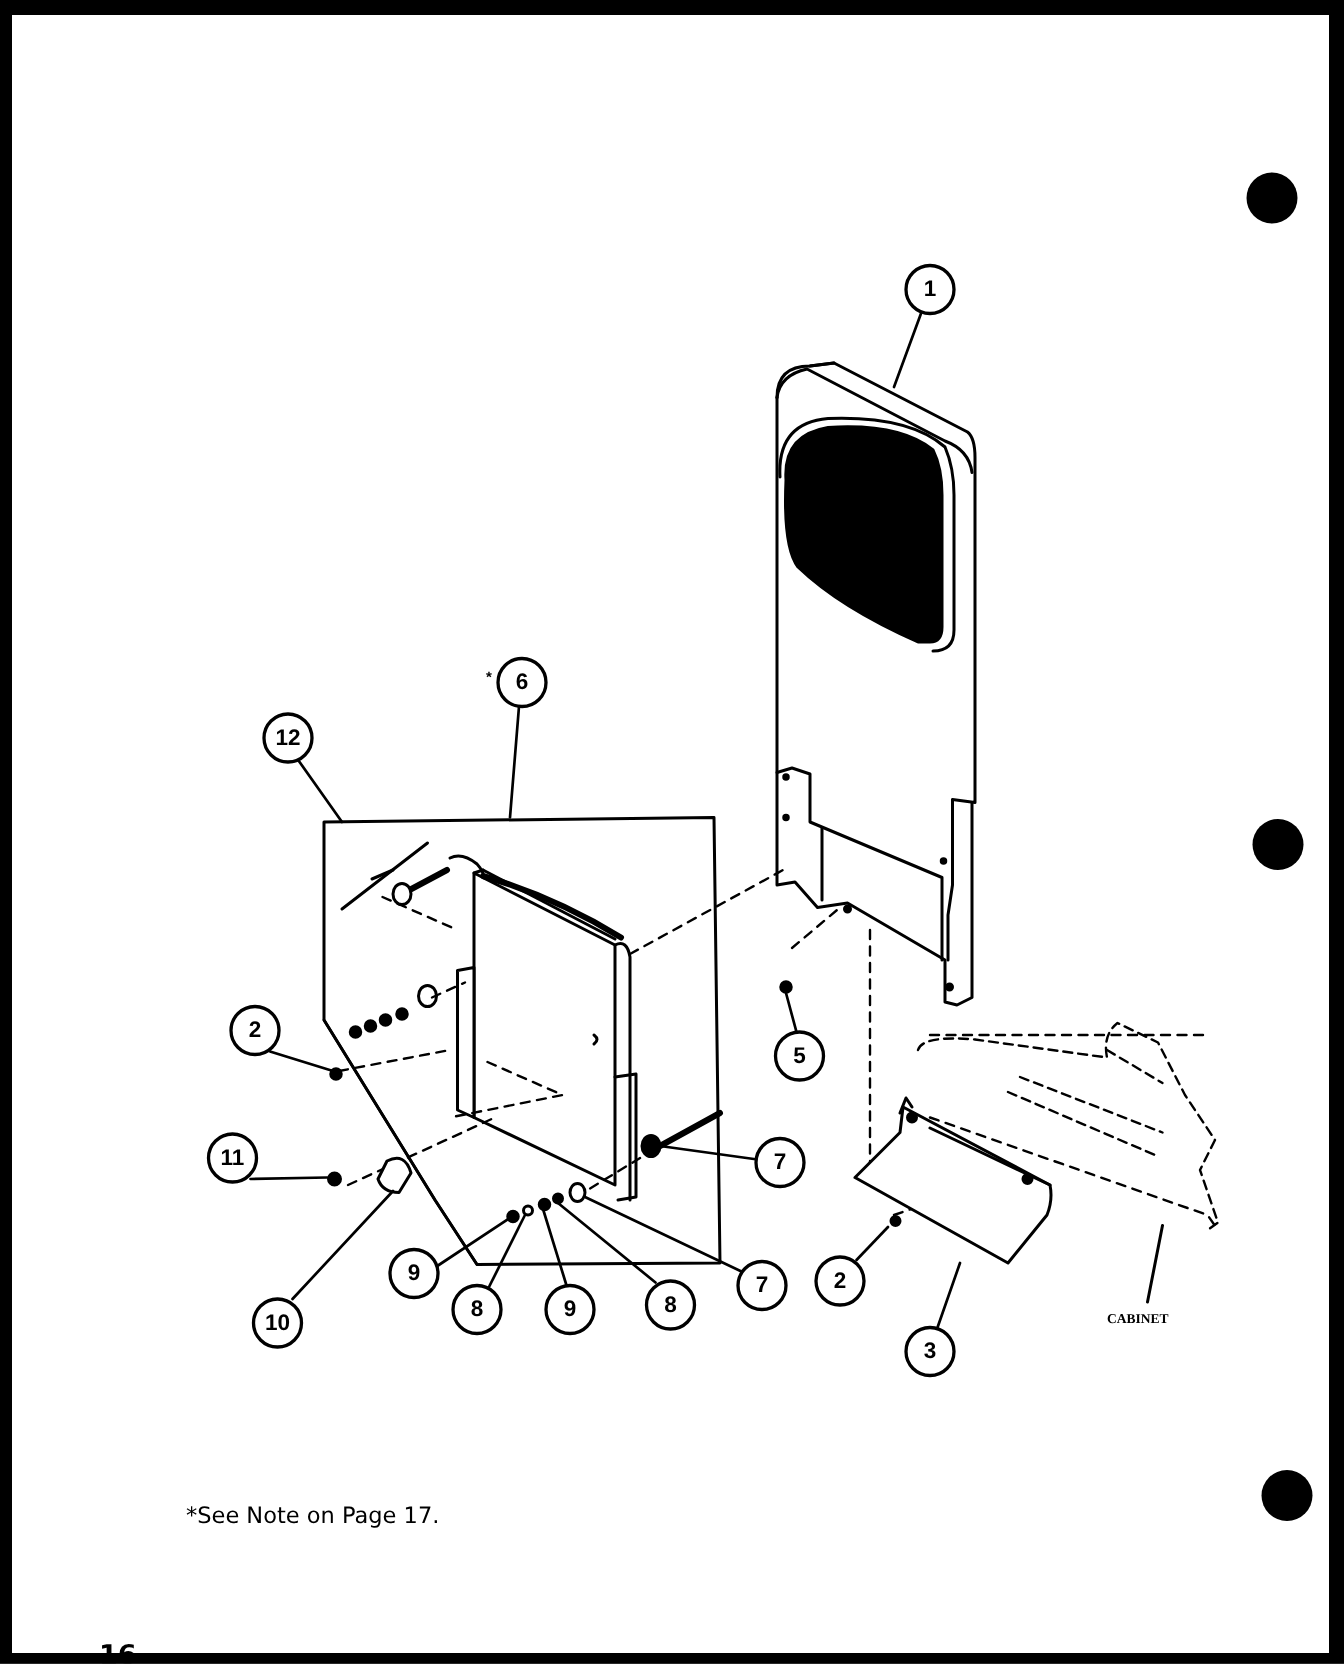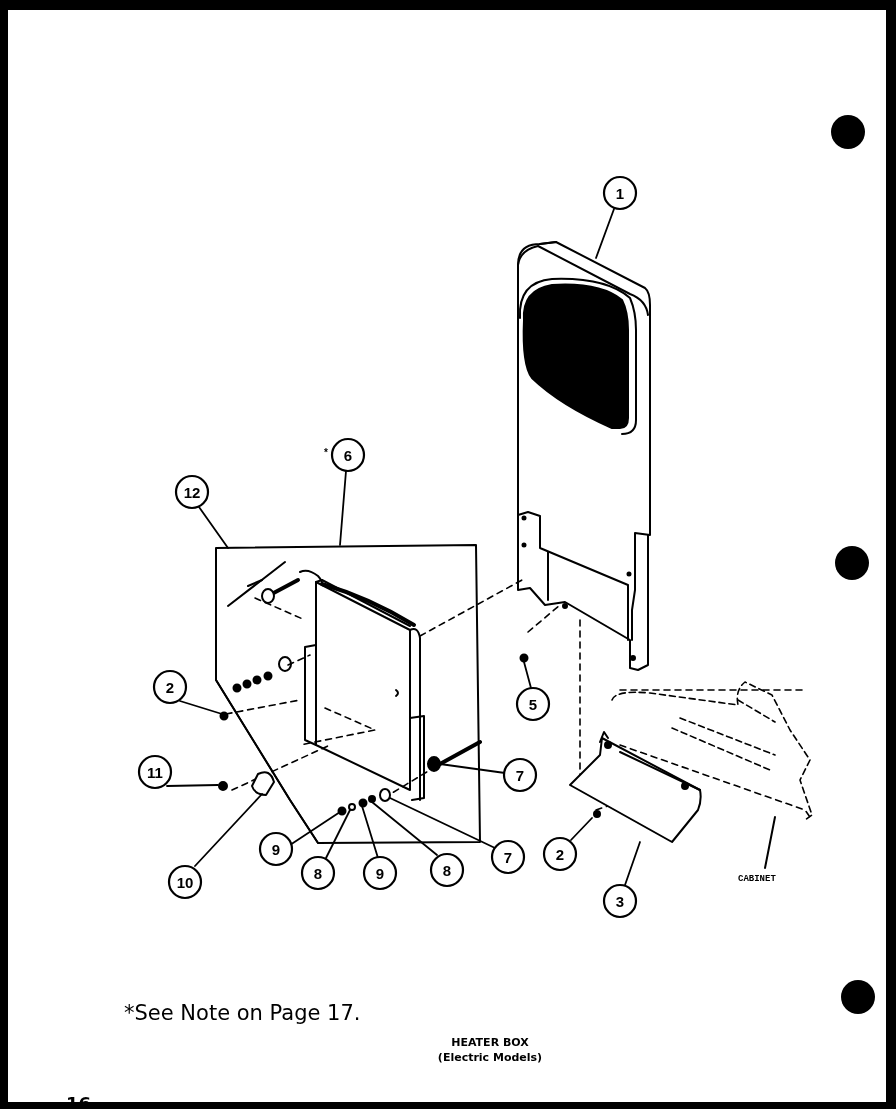--- a/index.html
+++ b/index.html
@@ -20,33 +20,33 @@
     .callout-text {
       font-family: "Liberation Sans", sans-serif;
       font-weight: bold;
       font-size: 15px;
       fill: #000;
       text-anchor: middle;
       dominant-baseline: central;
     }
     .note {
       position: absolute; left: 124px; top: 1001px;
-      font-size: 21px; color: #000;
+      font-size: 15px; color: #000;
       font-family: "DejaVu Sans", sans-serif;
     }
     .title {
       position: absolute; left: 400px; top: 1035px; width: 180px;
       text-align: center; color: #000;
       font-family: "DejaVu Sans", sans-serif; font-weight: bold;
       font-size: 11px; line-height: 15px;
     }
     .cabinet-label {
       position: absolute; left: 738px; top: 874px;
       font-size: 9px; font-weight: bold; color: #000;
-      font-family: Liberation Mono, monospace;
+      font-family: Liberation Serif, serif;
     }
     .page-num {
       position: absolute; left: 66px; top: 1093px;
       font-size: 18px; font-weight: bold; color: #000;
       font-family: "DejaVu Sans", sans-serif;
     }
     .bottom-bar {
       position: absolute; left: 0; top: 1104px; width: 896px; height: 5px; background:#000;
     }
   </style>
@@ -203,19 +203,15 @@
     <text class="callout-text" x="380" y="873">9</text>
     <text class="callout-text" x="447" y="870">8</text>
     <text class="callout-text" x="508" y="857">7</text>
     <text class="callout-text" x="185" y="882">10</text>
     <text class="callout-text" x="560" y="854">2</text>
     <text class="callout-text" x="620" y="901">3</text>
   </svg>
 
   <div class="cabinet-label">CABINET</div>
   <div class="note">*See Note on Page 17.</div>
-  <div class="title">
-    <div>HEATER BOX</div>
-    <div>(Electric Models)</div>
-  </div>
   <div class="page-num">16</div>
   <div class="bottom-bar"></div>
 </div>
 
 </body></html>

